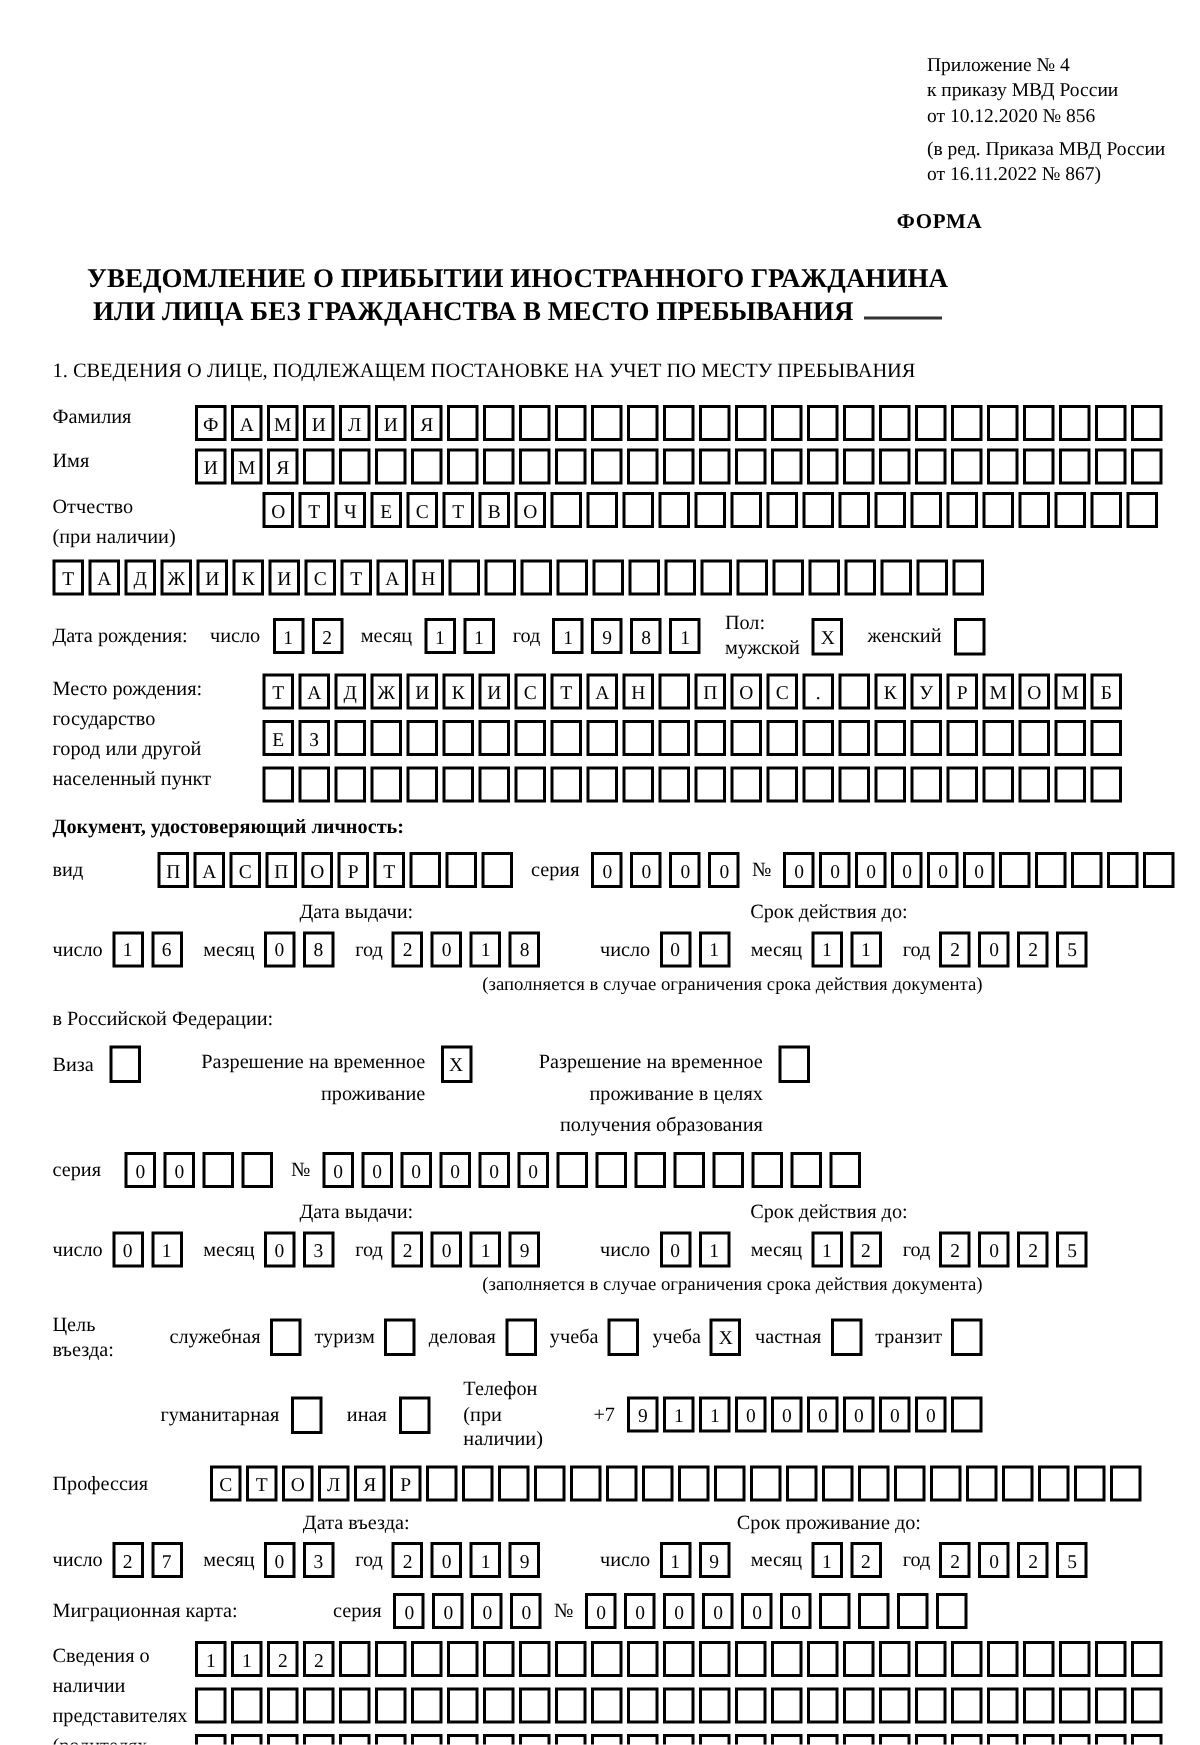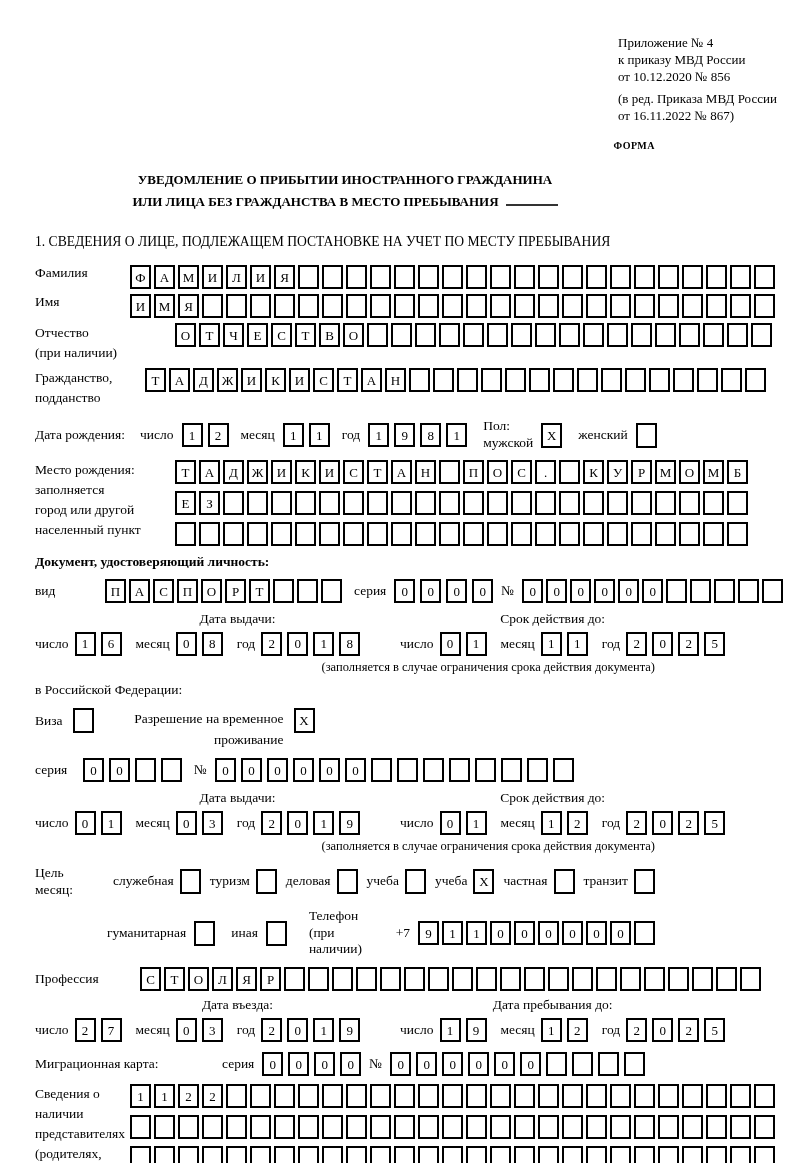--- a/index.html
+++ b/index.html
@@ -4,24 +4,24 @@
 <style>
 *{box-sizing:border-box;margin:0;padding:0}
 html,body{background:#fff}
 body{width:800px;height:1163px;overflow:hidden;color:#000;
      font-family:"Liberation Serif","DejaVu Serif",serif;font-size:13.5px;line-height:1.25}
 .page{padding:34px 28px 14px 35px;width:683px;height:1163px}
 
 
 .hdr{margin-left:583px;width:190px;font-size:13px;line-height:17px}
 .hdr .rev{margin-top:5px}
-.forma{text-align:right;font-weight:bold;font-size:10px;margin-top:16px;letter-spacing:.5px}
-
-
-.title{text-align:center;font-weight:bold;font-size:13px;margin-top:16px;line-height:22px}
+.forma{text-align:right;font-weight:bold;font-size:14px;margin-top:16px;letter-spacing:.5px}
+
+
+.title{text-align:center;font-weight:bold;font-size:18px;margin-top:16px;line-height:22px}
 .title-underline{display:inline-block;width:52px;height:13px;border-bottom:2px solid #333;margin-left:7px}
 .sec{font-weight:normal;font-size:13.6px;margin-top:21px;margin-bottom:15px}
 
 
 .row{display:flex;align-items:flex-start;margin-bottom:5px}
 .rowc{align-items:center}
 .lab{flex:0 0 auto}
 .w95{width:95px}.w105{width:105px}.w110{width:110px}.w140{width:140px}
 .lab2{line-height:20px}
 .boxes{display:flex;gap:3px}
@@ -172,24 +172,20 @@
         <div class="cb"></div>
         <div class="cb"></div>
         <div class="cb"></div>
         <div class="cb"></div>
         <div class="cb"></div>
         <div class="cb"></div>
       </div>
   </div>
 
   <div class="row">
-    <span class="lab w110 lab2">
-      <div>Гражданство,</div>
-      <div>подданство</div>
-    </span>
     <div class="boxes">
         <div class="cb">Т</div>
         <div class="cb">А</div>
         <div class="cb">Д</div>
         <div class="cb">Ж</div>
         <div class="cb">И</div>
         <div class="cb">К</div>
         <div class="cb">И</div>
         <div class="cb">С</div>
         <div class="cb">Т</div>
@@ -234,21 +230,21 @@
       </div>
     <span class="ml16">Пол: мужской</span>
     <div class="cb cbx ml8">X</div>
     <span class="ml16">женский</span>
     <div class="cb cbx ml8"></div>
   </div>
 
   <div class="row" style="margin-top:8px">
     <span class="lab w140 lab2">
       <div>Место рождения:</div>
-      <div>заполняется</div>
+      <div>государство</div>
       <div>город или другой</div>
       <div>населенный пункт</div>
     </span>
     <div class="vstack">
       <div class="boxes">
           <div class="cb">Т</div>
           <div class="cb">А</div>
           <div class="cb">Д</div>
           <div class="cb">Ж</div>
           <div class="cb">И</div>
@@ -418,20 +414,24 @@
 
   <div class="permits">
     <div class="pitem inline">
       <span>Виза</span>
       <div class="cb cbx"></div>
     </div>
     <div class="pitem" style="margin-left:22px">
       <span class="pcap pw165">Разрешение на временное проживание</span>
       <div class="cb cbx">X</div>
     </div>
+    <div class="pitem" style="margin-left:16px">
+      <span class="pcap pw175">Разрешение на временное проживание в целях получения образования</span>
+      <div class="cb cbx"></div>
+    </div>
   </div>
 
   <div class="row rowc" style="margin-top:8px">
     <span class="lab" style="width:48px">серия</span>
     <div class="boxes g5">
         <div class="cb">0</div>
         <div class="cb">0</div>
         <div class="cb"></div>
         <div class="cb"></div>
       </div>
@@ -496,21 +496,21 @@
             <div class="cb">0</div>
             <div class="cb">2</div>
             <div class="cb">5</div>
           </div>
       </div>
     </div>
   </div>
   <div class="note">(заполняется в случае ограничения срока действия документа)</div>
 
   <div class="purpose">
-    <span>Цель месяц:</span>
+    <span>Цель въезда:</span>
     <div class="pair">
       <span>служебная</span>
       <div class="cb cbx"></div>
     </div>
     <div class="pair">
       <span>туризм</span>
       <div class="cb cbx"></div>
     </div>
     <div class="pair">
       <span>деловая</span>
@@ -604,21 +604,21 @@
         <span class="ml8">год</span>
         <div class="boxes g5">
             <div class="cb">2</div>
             <div class="cb">0</div>
             <div class="cb">1</div>
             <div class="cb">9</div>
           </div>
       </div>
     </div>
     <div class="dcol-r">
-      <div class="dtitle">Дата пребывания до:</div>
+      <div class="dtitle">Срок проживание до:</div>
       <div class="dfields" style="padding-left:20px">
         <span>число</span>
         <div class="boxes g5">
             <div class="cb">1</div>
             <div class="cb">9</div>
           </div>
         <span class="ml8">месяц</span>
         <div class="boxes g5">
             <div class="cb">1</div>
             <div class="cb">2</div>

